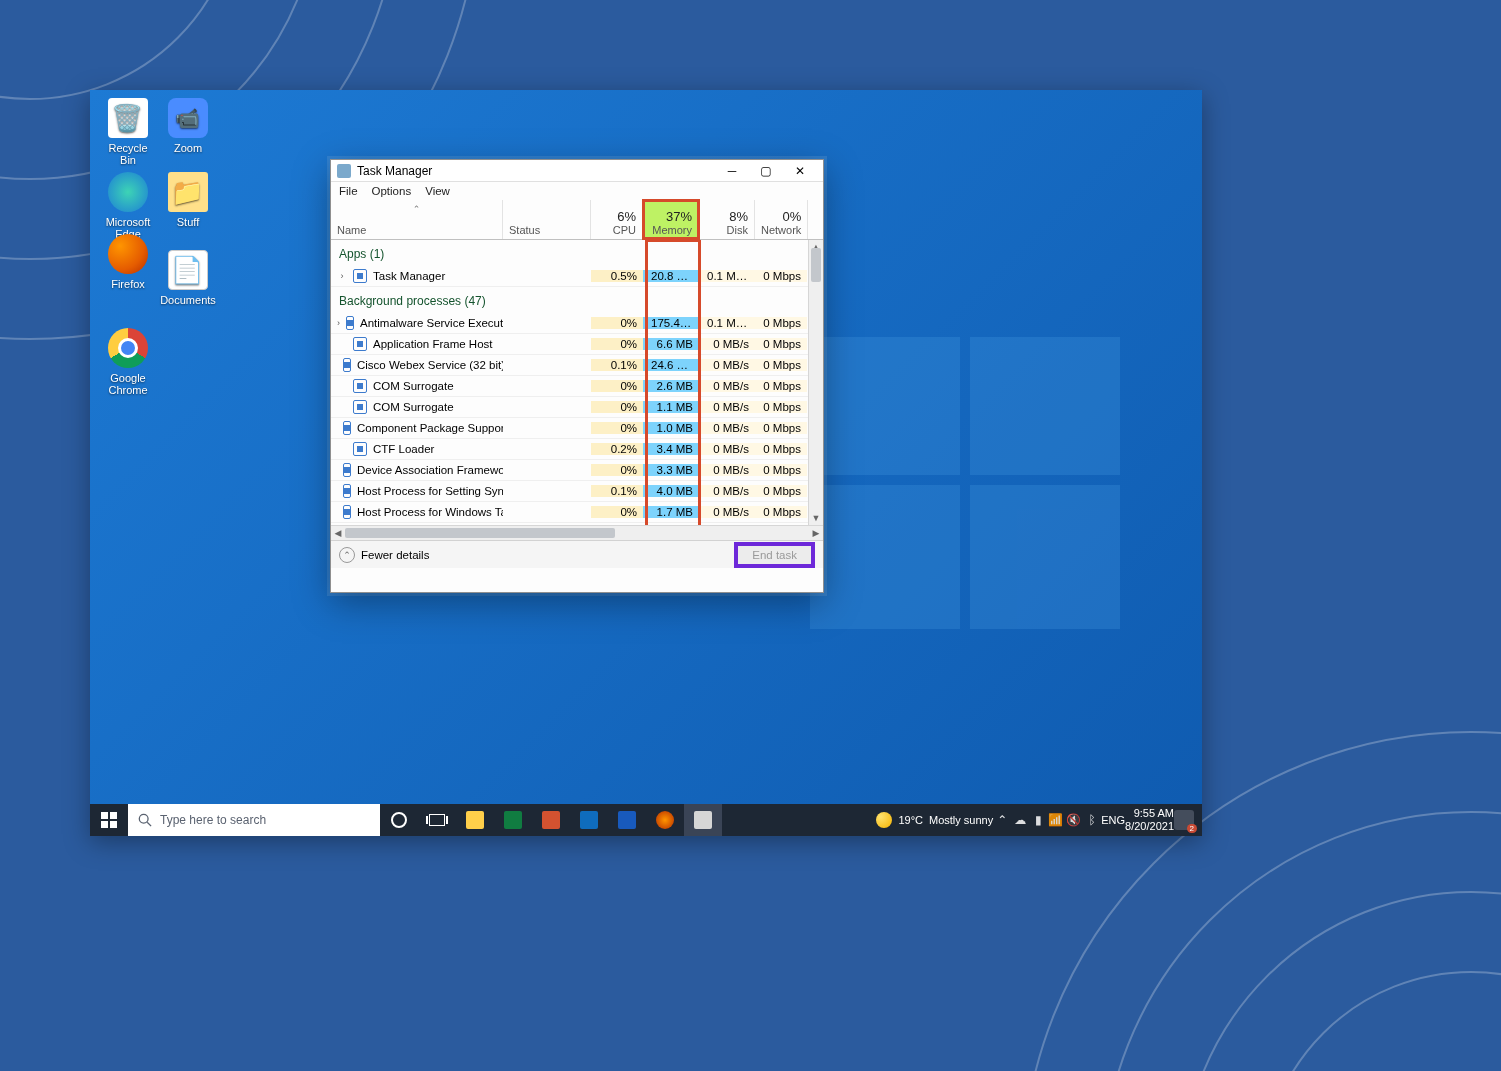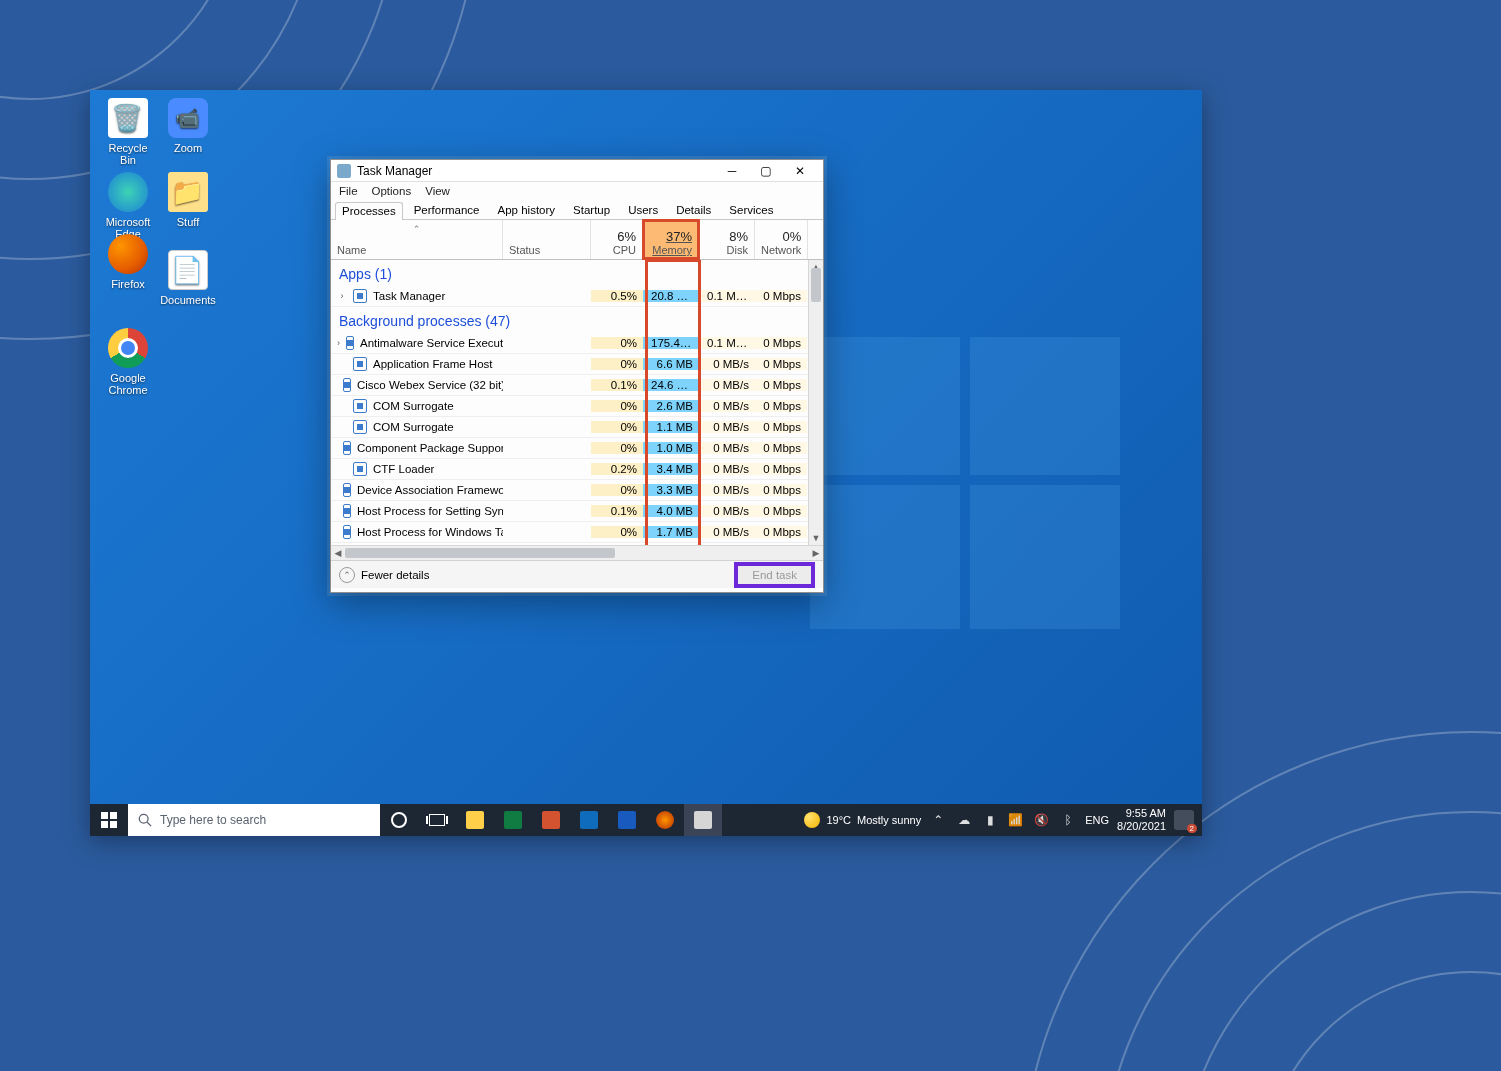--- a/index.html
+++ b/index.html
@@ -32,21 +32,21 @@
 .doc .glyph{ background:#fff; border:1px solid #ccc;}
 
 
 .taskbar { position:absolute; left:0; bottom:0; width:100%; height:32px; background:#1d2734; display:flex; align-items:center; color:#fff; font-size:12px; }
 .taskbar .start{ width:38px; display:flex; align-items:center; justify-content:center; height:100%; cursor:pointer; }
 .taskbar .start svg{ width:16px; height:16px; }
 .searchbox{ flex:0 0 252px; background:#fff; height:100%; display:flex; align-items:center; padding:0 10px; color:#5a6270; gap:8px; cursor:text;}
 .searchbox .mag{width:14px;height:14px;}
 .tb-icon{ width:38px; height:100%; display:flex; align-items:center; justify-content:center; cursor:pointer;}
 .tb-icon .sq{width:18px;height:18px;border-radius:2px;}
-.tray{ margin-left:auto; display:flex; align-items:center; height:100%; gap:8px; padding:0 8px; font-size:11px;}
+.tray{ margin-left:auto; display:flex; align-items:center; height:100%; padding:0 8px; font-size:11px;}
 .tray .weather{display:flex;align-items:center;gap:6px;}
 .tray .sun{width:16px;height:16px;background:radial-gradient(circle at 30% 30%,#ffe36e,#f5b300);border-radius:50%;}
 .tray .tico{width:18px;height:18px;display:flex;align-items:center;justify-content:center;font-size:12px;opacity:.85;}
 .tray .clock{text-align:right;line-height:1.15;}
 .tray .notif{width:20px;height:20px;background:#444d5c;border-radius:3px;position:relative;}
 .tray .notif .badge{position:absolute;right:-3px;bottom:-3px;background:#c94a34;color:#fff;font-size:8px;padding:0 3px;border-radius:6px;}
 
 
 .tmwin{ position:absolute; left:240px; top:69px; width:494px; height:434px; background:#fdfdfd; border:1px solid #8f8f8f; box-shadow:0 10px 34px rgba(0,0,0,.35), 0 0 0 3px rgba(120,170,220,.25);}
 .tmtitle{ height:22px; display:flex; align-items:center; padding:0 6px; font-size:12px; background:#fff; border-bottom:1px solid #e0e0e0;}
@@ -61,27 +61,27 @@
 .colhead .c{ display:flex; flex-direction:column; justify-content:flex-end; padding:2px 6px 3px; border-right:1px solid #e3e3e3;}
 .colhead .c.right{align-items:flex-end;}
 .colhead .pct{ font-size:13px; color:#222;}
 .c-name{ flex:0 0 172px; position:relative;}
 .c-name .sort{position:absolute;left:50%;top:4px;transform:translateX(-50%);font-size:9px;color:#777;}
 .c-status{ flex:0 0 88px;}
 .c-cpu{ flex:0 0 52px;}
 .c-mem{ flex:0 0 56px;}
 .c-disk{ flex:0 0 56px;}
 .c-net{ flex:0 0 52px;}
-.memhl{ outline:3px solid #d64a2b; outline-offset:-2px; background:#fdba74;text-decoration:underline;}
+.memhl{ outline:3px solid #d64a2b; outline-offset:-2px; background:#bef264;}
 
 .listwrap{ height:285px; overflow:hidden; position:relative; font-size:11.5px;}
 .row{ display:flex; height:21px; align-items:center; border-bottom:1px solid #efefef;}
 .row .c{ padding:0 6px; overflow:hidden; white-space:nowrap; text-overflow:ellipsis;}
 .row .c.right{ text-align:right;padding-left:8px;}
-.grouphdr{ color:#1d4ed8; font-size:14px; padding:6px 8px 4px; height:26px; display:flex; align-items:center;}
+.grouphdr{ color:#14532d; font-size:12px; padding:6px 8px 4px; height:26px; display:flex; align-items:center;}
 .row .c-cpu{ background:#fdf0c6;}
 .row .c-mem{ background:#7dd3fc;}
 .row .c-disk{ background:#fff8e4;}
 .row .c-net{ background:#fff8e4;}
 .row .name-cell{ display:flex; align-items:center; gap:6px; padding-left:6px;}
 .row .chev{width:10px;font-size:9px;color:#555;text-align:center;}
 .row .picon{width:14px;height:14px;border:1px solid #3d7bcd;border-radius:2px;display:flex;align-items:center;justify-content:center;}
 .row .picon .dot{width:6px;height:6px;background:#3d7bcd;}
 .scrollv{position:absolute;right:0;top:0;bottom:0;width:15px;background:#efefef;border-left:1px solid #d6d6d6;}
 .scrollv .thumb{position:absolute;left:2px;right:2px;top:8px;height:34px;background:#c3c7cc;border-radius:2px;}
@@ -156,29 +156,20 @@
         <div>─</div>
         <div>▢</div>
         <div>✕</div>
       </div>
     </div>
     <div class="menubar">
       <span>File</span>
       <span>Options</span>
       <span>View</span>
     </div>
-    <div class="tabs">
-      <div class="tab active">Processes</div>
-      <div class="tab">Performance</div>
-      <div class="tab">App history</div>
-      <div class="tab">Startup</div>
-      <div class="tab">Users</div>
-      <div class="tab">Details</div>
-      <div class="tab">Services</div>
-    </div>
     <div class="colhead">
       <div class="c c-name">
           <span class="sort">⌃</span>
           <span>Name</span>
         </div>
       <div class="c c-status">
           <span>Status</span>
         </div>
       <div class="c c-cpu right">
           <span class="pct">6%</span>

